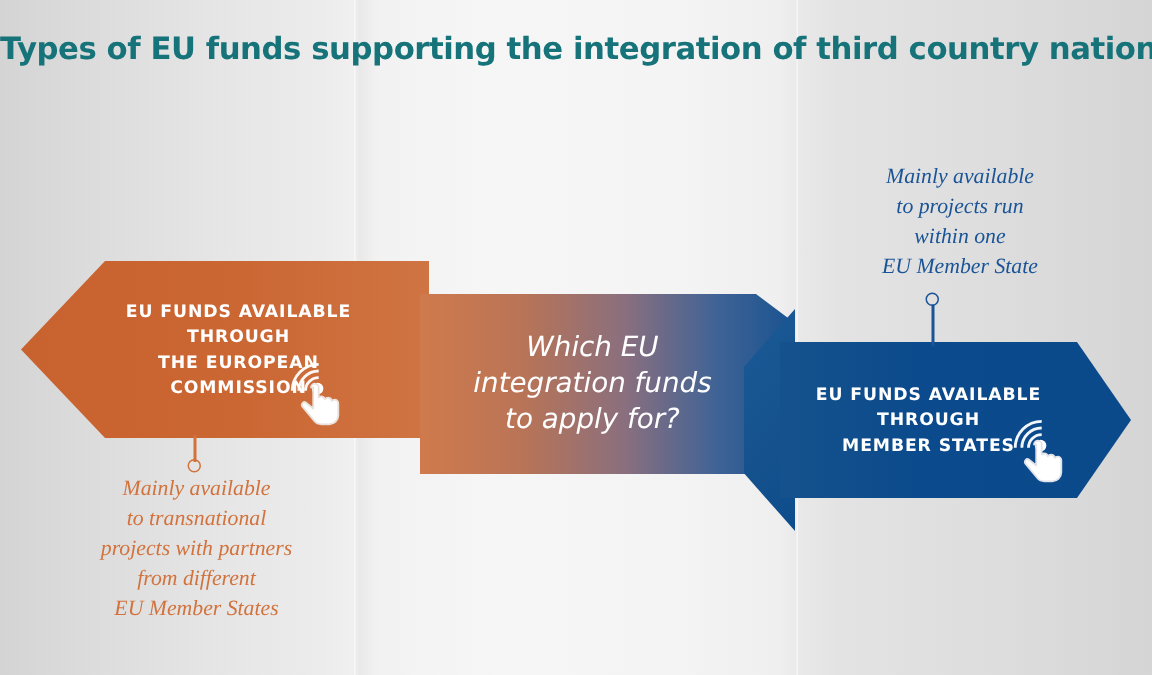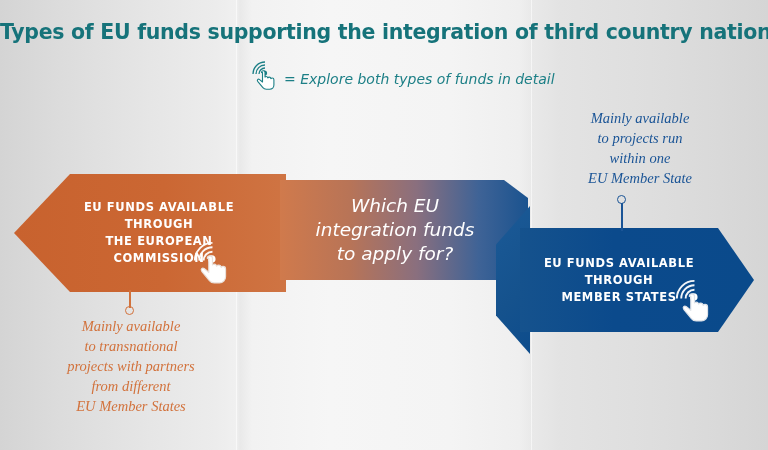--- a/index.html
+++ b/index.html
@@ -66,21 +66,21 @@
 
   
   .band { position:absolute; }
 
   #band-left {
     left:14px; top:174px; width:272px; height:118px;
     background:linear-gradient(90deg,#c8622e 0%, #cb6733 55%, #cf7443 100%);
     clip-path: polygon(0 50%, 56px 0, 100% 0, 100% 100%, 56px 100%);
   }
   #band-center {
-    left:280px; top:180px; width:248px; height:100px;
+    left:280px; top:196px; width:248px; height:120px;
     background:linear-gradient(90deg,#d07a4c 0%, #b87457 28%, #8a6f7e 55%, #3f6396 80%, #1a538f 100%);
     clip-path: polygon(0 0, calc(100% - 24px) 0, 100% 18px, 100% calc(100% - 18px), calc(100% - 24px) 100%, 0 100%);
   }
   #band-right {
     left:520px; top:228px; width:234px; height:104px;
     background:linear-gradient(90deg,#15528d 0%, #0b4a8c 40%, #0a4a8b 100%);
     clip-path: polygon(0 0, calc(100% - 36px) 0, 100% 50%, calc(100% - 36px) 100%, 0 100%);
   }
   
   #band-right-shoulder {
@@ -147,39 +147,20 @@
 </head>
 <body>
 
 <div id="stage">
 
   <div class="seam" style="left:236px"></div>
   <div class="seam" style="left:531px"></div>
 
   <div id="title">Types of EU funds supporting the integration of third country nationals</div>
 
-  <div id="legend">
-    <span>
-      <svg width="28" height="34" viewBox="0 0 28 34" aria-hidden="true">
-        <g fill="none" stroke="#1c7f86" stroke-width="1.3">
-          <path d="M3 16 A12 12 0 0 1 15 4"></path>
-          <path d="M6 16 A9 9 0 0 1 15 7"></path>
-          <path d="M9 16 A6 6 0 0 1 15 10"></path>
-        </g>
-        <circle cx="14.5" cy="15" r="2.6" fill="#1c7f86"></circle>
-        <path d="M12.5 14.5 v9.5 l-3.2 -2.6 c-1.2 -0.9 -2.6 0.6 -1.6 1.9 l5.2 6.3
-                 c0.8 1 2 1.6 3.3 1.6 h3.6 c2.3 0 4.1 -1.8 4.1 -4.1 v-5.4
-                 c0 -1 -0.8 -1.7 -1.7 -1.7 c-0.5 0 -1 0.2 -1.3 0.6
-                 c-0.1 -0.9 -0.8 -1.5 -1.7 -1.5 c-0.6 0 -1.1 0.3 -1.4 0.7
-                 c-0.2 -0.8 -0.9 -1.3 -1.6 -1.3 c-0.5 0 -0.9 0.2 -1.2 0.5 v-4.5
-                 c0 -1 -0.8 -1.7 -1.7 -1.7 c-1 0 -1.8 0.7 -1.8 1.7 z" fill="#ffffff" stroke="#1c7f86" stroke-width="1.1" stroke-linejoin="round"></path>
-      </svg>
-    </span>
-    <span class="legend-text">= Explore both types of funds in detail</span>
-  </div>
 
   <div class="band" id="band-left">
     <div class="band-label">EU FUNDS AVAILABLE<br>THROUGH<br>THE EUROPEAN<br>COMMISSION</div>
   </div>
   <span class="hand-on-band" id="hand-left">
     <svg width="42" height="50" viewBox="0 0 28 34" aria-hidden="true">
       <g fill="none" stroke="#ffffff" stroke-width="1.3" opacity="0.95">
         <path d="M3 16 A12 12 0 0 1 15 4"></path>
         <path d="M6 16 A9 9 0 0 1 15 7"></path>
         <path d="M9 16 A6 6 0 0 1 15 10"></path>

